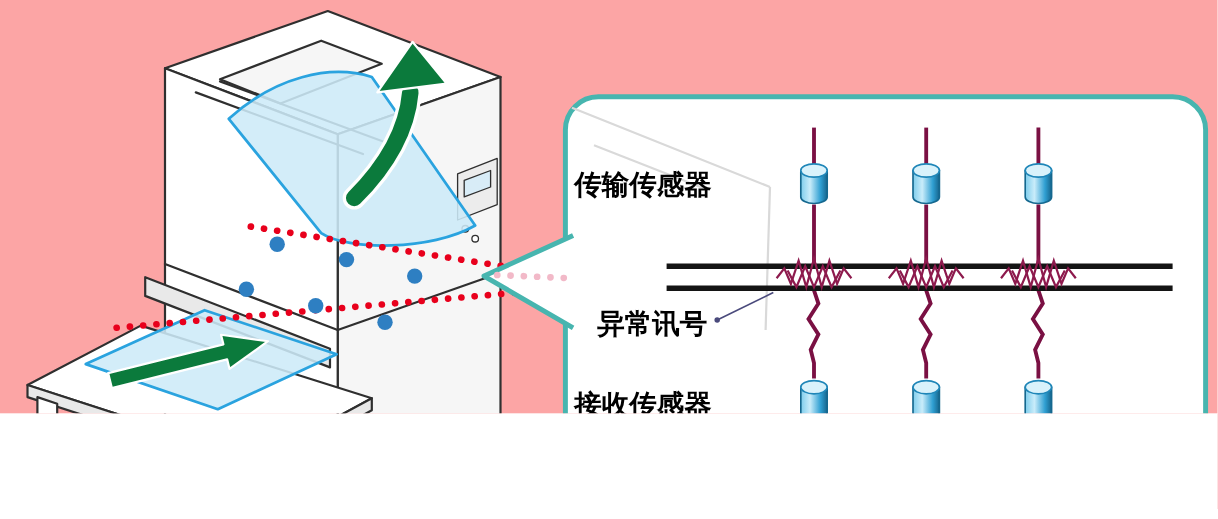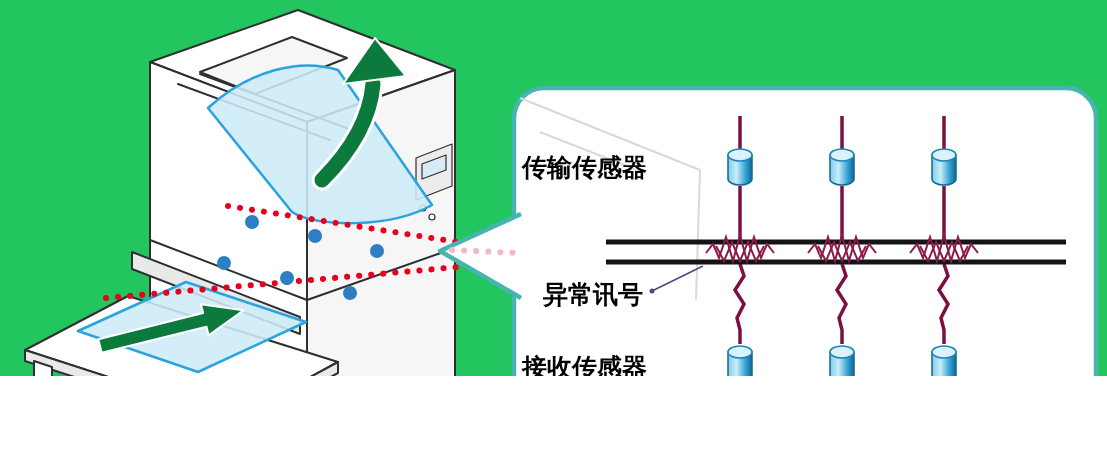--- a/index.html
+++ b/index.html
@@ -1,17 +1,17 @@
 <!DOCTYPE html>
 <html style="--outline: #2f2f2f; --panel-border: #47b5af; --sensor-line: #7a1043; --signal: #8d1a4d; --paper-line: #141414; --dot-red: #e8001c; --dot-faded: #f2b9c8; --deck-dot: #2e7fc2; --arrow-green: #0b7a3c; --paper-fill: #cdeaf8; --paper-stroke: #2aa3df; --ghost: #d9d9d9;"><head>
 <meta charset="utf-8">
 <style>
   html,body{margin:0;padding:0;background:#ffffff;}
   .stage{
-    position:relative;width:1107px;height:376px;background:#22c55e;
+    position:relative;width:1107px;height:376px;background:#fca5a5;
     font-family:"DejaVu Sans",sans-serif;overflow:hidden;
   }
   svg{display:block;}
   
   .outline{stroke:var(--outline,#2f2f2f);stroke-width:2;stroke-linejoin:round;stroke-linecap:round;fill:none;}
   .fill-white{fill:#ffffff;}
   .fill-light{fill:#f6f6f6;}
   .fill-mid{fill:#e9e9e9;}
   .thin{stroke-width:1.2;}
   .ctrl{fill:#ececec;}

